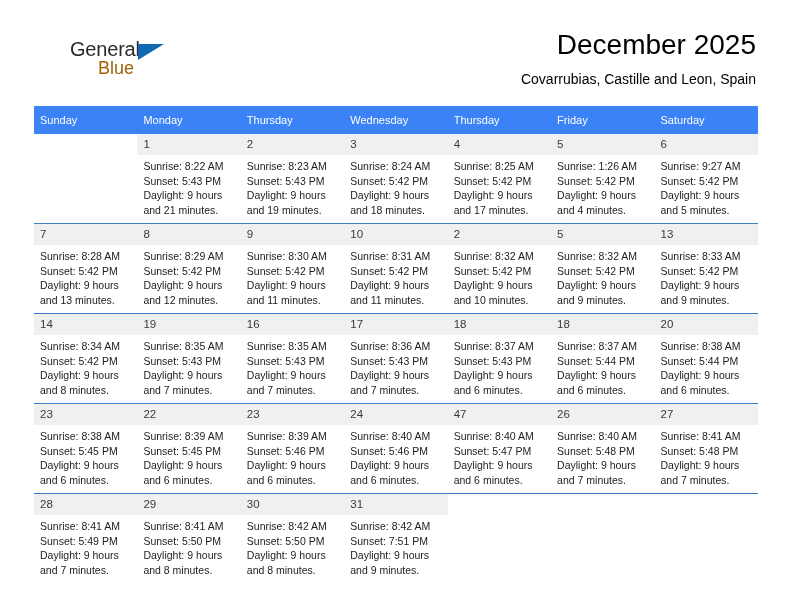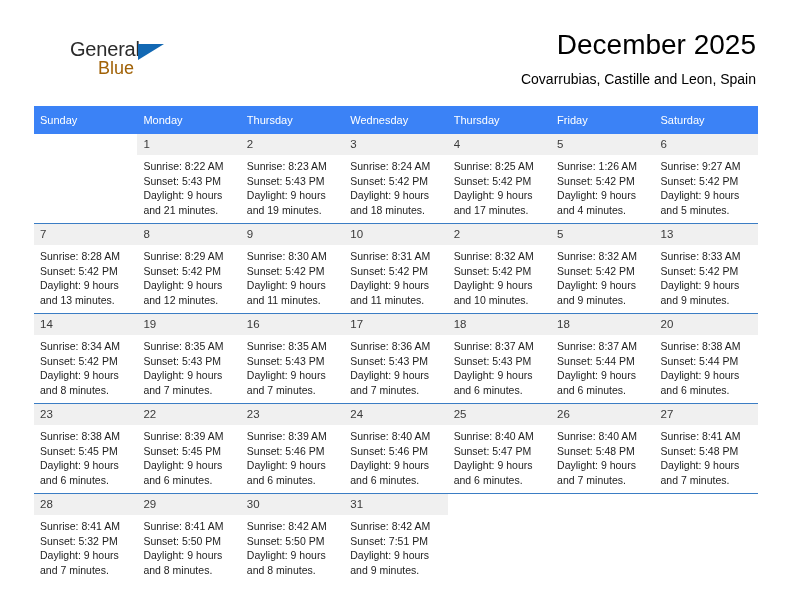--- a/index.html
+++ b/index.html
@@ -456,21 +456,21 @@
               <div class="lines">
                 <div>Sunrise: 8:40 AM</div>
                 <div>Sunset: 5:46 PM</div>
                 <div>Daylight: 9 hours</div>
                 <div>and 6 minutes.</div>
               </div>
             </div>
           </td>
           <td>
             <div class="daycell filled">
-              <div class="daynum">25</div>
+              <div class="daynum">47</div>
               <div class="lines">
                 <div>Sunrise: 8:40 AM</div>
                 <div>Sunset: 5:47 PM</div>
                 <div>Daylight: 9 hours</div>
                 <div>and 6 minutes.</div>
               </div>
             </div>
           </td>
           <td>
             <div class="daycell filled">
@@ -494,21 +494,21 @@
               </div>
             </div>
           </td>
         </tr>
         <tr class="week-row">
           <td>
             <div class="daycell filled">
               <div class="daynum">28</div>
               <div class="lines">
                 <div>Sunrise: 8:41 AM</div>
-                <div>Sunset: 5:32 PM</div>
+                <div>Sunset: 5:49 PM</div>
                 <div>Daylight: 9 hours</div>
                 <div>and 7 minutes.</div>
               </div>
             </div>
           </td>
           <td>
             <div class="daycell filled">
               <div class="daynum">29</div>
               <div class="lines">
                 <div>Sunrise: 8:41 AM</div>

